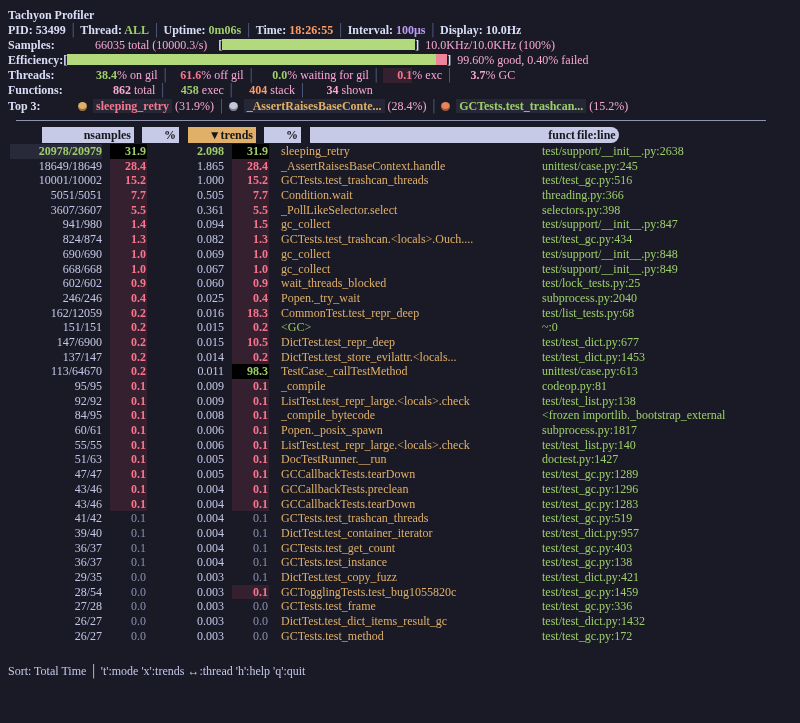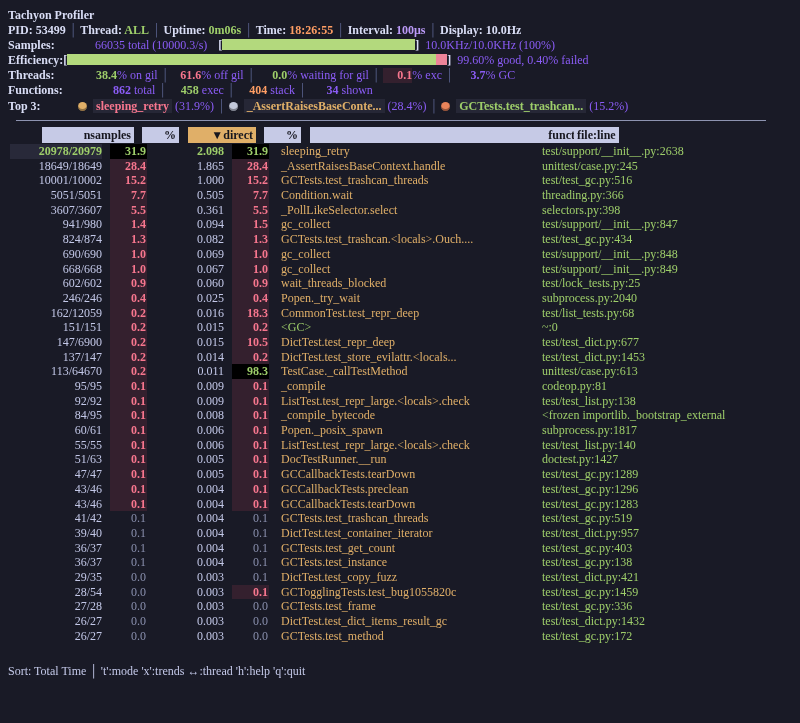--- a/index.html
+++ b/index.html
@@ -11,21 +11,21 @@
     padding:8px 0 0 8px;
     font-family:Liberation Serif, serif;
     font-size:12px;
     color:#c3c8e8;
     overflow:hidden;
   }
   .line{white-space:pre;height:15px;line-height:15px;}
   .b{font-weight:bold;color:#d9ddf5;}
   .sep{color:#565f89;}
   
-  .t-fg{color:#8b5cf6;}
+  .t-fg{color:#f9a8d4;}
   .t-fgb{color:#d9ddf5;font-weight:bold;}
   .t-green{color:#9ece6a;}
   .t-red{color:#f7768e;}
   .t-orange{color:#ff9e64;}
   .t-amber{color:#e0af68;}
   .t-purple{color:#bb9af7;}
   .t-dim{color:#8a90ae;}
   .bgh{background:#34202e;}
   .bgg{background:#000000;}
   
@@ -53,21 +53,21 @@
   .tbl-row{display:grid;grid-template-columns:92px 45px 77px 45px 272px 1fr;height:14.7px;line-height:14.7px;white-space:pre;}
   .tbl-head{height:16px;line-height:16px;margin-bottom:1px;margin-left:32px;}
   .cell-r{text-align:right;}
   .cell-fn{padding-left:12px;overflow:hidden;}
   .cell-file{padding-left:1px;overflow:hidden;}
   .chip{display:inline-block;background:#c6cae6;color:#16161e;font-weight:bold;box-sizing:border-box;padding:0 3px;}
   .chip-ns{width:92px;text-align:right;}
   .chip-pct{width:37px;text-align:right;}
   .chip-tottime{width:68px;text-align:right;background:#e0af68;}
   .chip-fn{width:284px;margin-left:9px;text-align:right;}
-  .chip-file{text-align:left;}
+  .chip-file{text-align:left;border-radius:8px;}
   .pct-chip{display:inline-block;min-width:37px;text-align:right;box-sizing:border-box;padding:0 1px;}
   .sel-ns{background:#282939;}
   .fn-amber{color:#e0af68;}
   .fn-green{color:#9ece6a;}
   .file{color:#9ece6a;}
   .ns-fg{color:#c3c8e8;}
   .ns-green{color:#9ece6a;}
   .tt{color:#c3c8e8;}
   .tt-green{color:#9ece6a;margin-top:16px;}
   
@@ -91,21 +91,21 @@
   <div class="line"><span class="b lbl-functions">Functions:</span><span id="functions-stats"><span class="stat-num t-fg b">862</span><span class="t-fg"> total</span><span class="sep"> │ </span><span class="stat-num t-green b">458</span><span class="t-fg"> exec</span><span class="sep"> │ </span><span class="stat-num t-orange b">404</span><span class="t-fg"> stack</span><span class="sep"> │ </span><span class="stat-num t-fg b">34</span><span class="t-fg"> shown</span></span></div>
 
   <div class="line" style="height:16px;line-height:16px;"><span class="b lbl-top3">Top 3:</span><span id="top3-entries"><span class="medal medal-gold"></span><span class="top3-name t-red b">sleeping_retry</span><span class="t-fg"> (31.9%)</span><span class="sep"> │ </span><span class="medal medal-silver"></span><span class="top3-name t-amber b">_AssertRaisesBaseConte...</span><span class="t-fg"> (28.4%)</span><span class="sep"> │ </span><span class="medal medal-bronze"></span><span class="top3-name t-green b">GCTests.test_trashcan...</span><span class="t-fg"> (15.2%)</span></span></div>
 
   <div class="divider"></div>
 
   <div class="tbl">
     <div class="tbl-row tbl-head">
       <div class="cell-r"><span class="chip chip-ns">nsamples</span></div>
       <div class="cell-r"><span class="chip chip-pct">%</span></div>
-      <div class="cell-r"><span class="chip chip-tottime">▼direct</span></div>
+      <div class="cell-r"><span class="chip chip-tottime">▼trends</span></div>
       <div class="cell-r"><span class="chip chip-pct">%</span></div>
       <div><span class="chip chip-fn">function</span></div>
       <div class="cell-file"><span class="chip chip-file">file:line</span></div>
     </div>
     <div id="table-body">
         <div class="tbl-row sel"><div class="cell-r sel-ns"><span class="ns-green b">20978/20979</span></div><div class="cell-r"><span class="pct-chip t-green b bgg">31.9</span></div><div class="cell-r"><span class="tt-green b">2.098</span></div><div class="cell-r"><span class="pct-chip t-green b bgg">31.9</span></div><div class="cell-fn"><span class="fn-amber">sleeping_retry</span></div><div class="cell-file"><span class="file">test/support/__init__.py:2638</span></div></div>
         <div class="tbl-row"><div class="cell-r"><span class="ns-fg">18649/18649</span></div><div class="cell-r"><span class="pct-chip t-red b bgh">28.4</span></div><div class="cell-r"><span class="tt">1.865</span></div><div class="cell-r"><span class="pct-chip t-red b bgh">28.4</span></div><div class="cell-fn"><span class="fn-amber">_AssertRaisesBaseContext.handle</span></div><div class="cell-file"><span class="file">unittest/case.py:245</span></div></div>
         <div class="tbl-row"><div class="cell-r"><span class="ns-fg">10001/10002</span></div><div class="cell-r"><span class="pct-chip t-red b bgh">15.2</span></div><div class="cell-r"><span class="tt">1.000</span></div><div class="cell-r"><span class="pct-chip t-red b bgh">15.2</span></div><div class="cell-fn"><span class="fn-amber">GCTests.test_trashcan_threads</span></div><div class="cell-file"><span class="file">test/test_gc.py:516</span></div></div>
         <div class="tbl-row"><div class="cell-r"><span class="ns-fg">5051/5051</span></div><div class="cell-r"><span class="pct-chip t-red b bgh">7.7</span></div><div class="cell-r"><span class="tt">0.505</span></div><div class="cell-r"><span class="pct-chip t-red b bgh">7.7</span></div><div class="cell-fn"><span class="fn-amber">Condition.wait</span></div><div class="cell-file"><span class="file">threading.py:366</span></div></div>
         <div class="tbl-row"><div class="cell-r"><span class="ns-fg">3607/3607</span></div><div class="cell-r"><span class="pct-chip t-red b bgh">5.5</span></div><div class="cell-r"><span class="tt">0.361</span></div><div class="cell-r"><span class="pct-chip t-red b bgh">5.5</span></div><div class="cell-fn"><span class="fn-amber">_PollLikeSelector.select</span></div><div class="cell-file"><span class="file">selectors.py:398</span></div></div>

